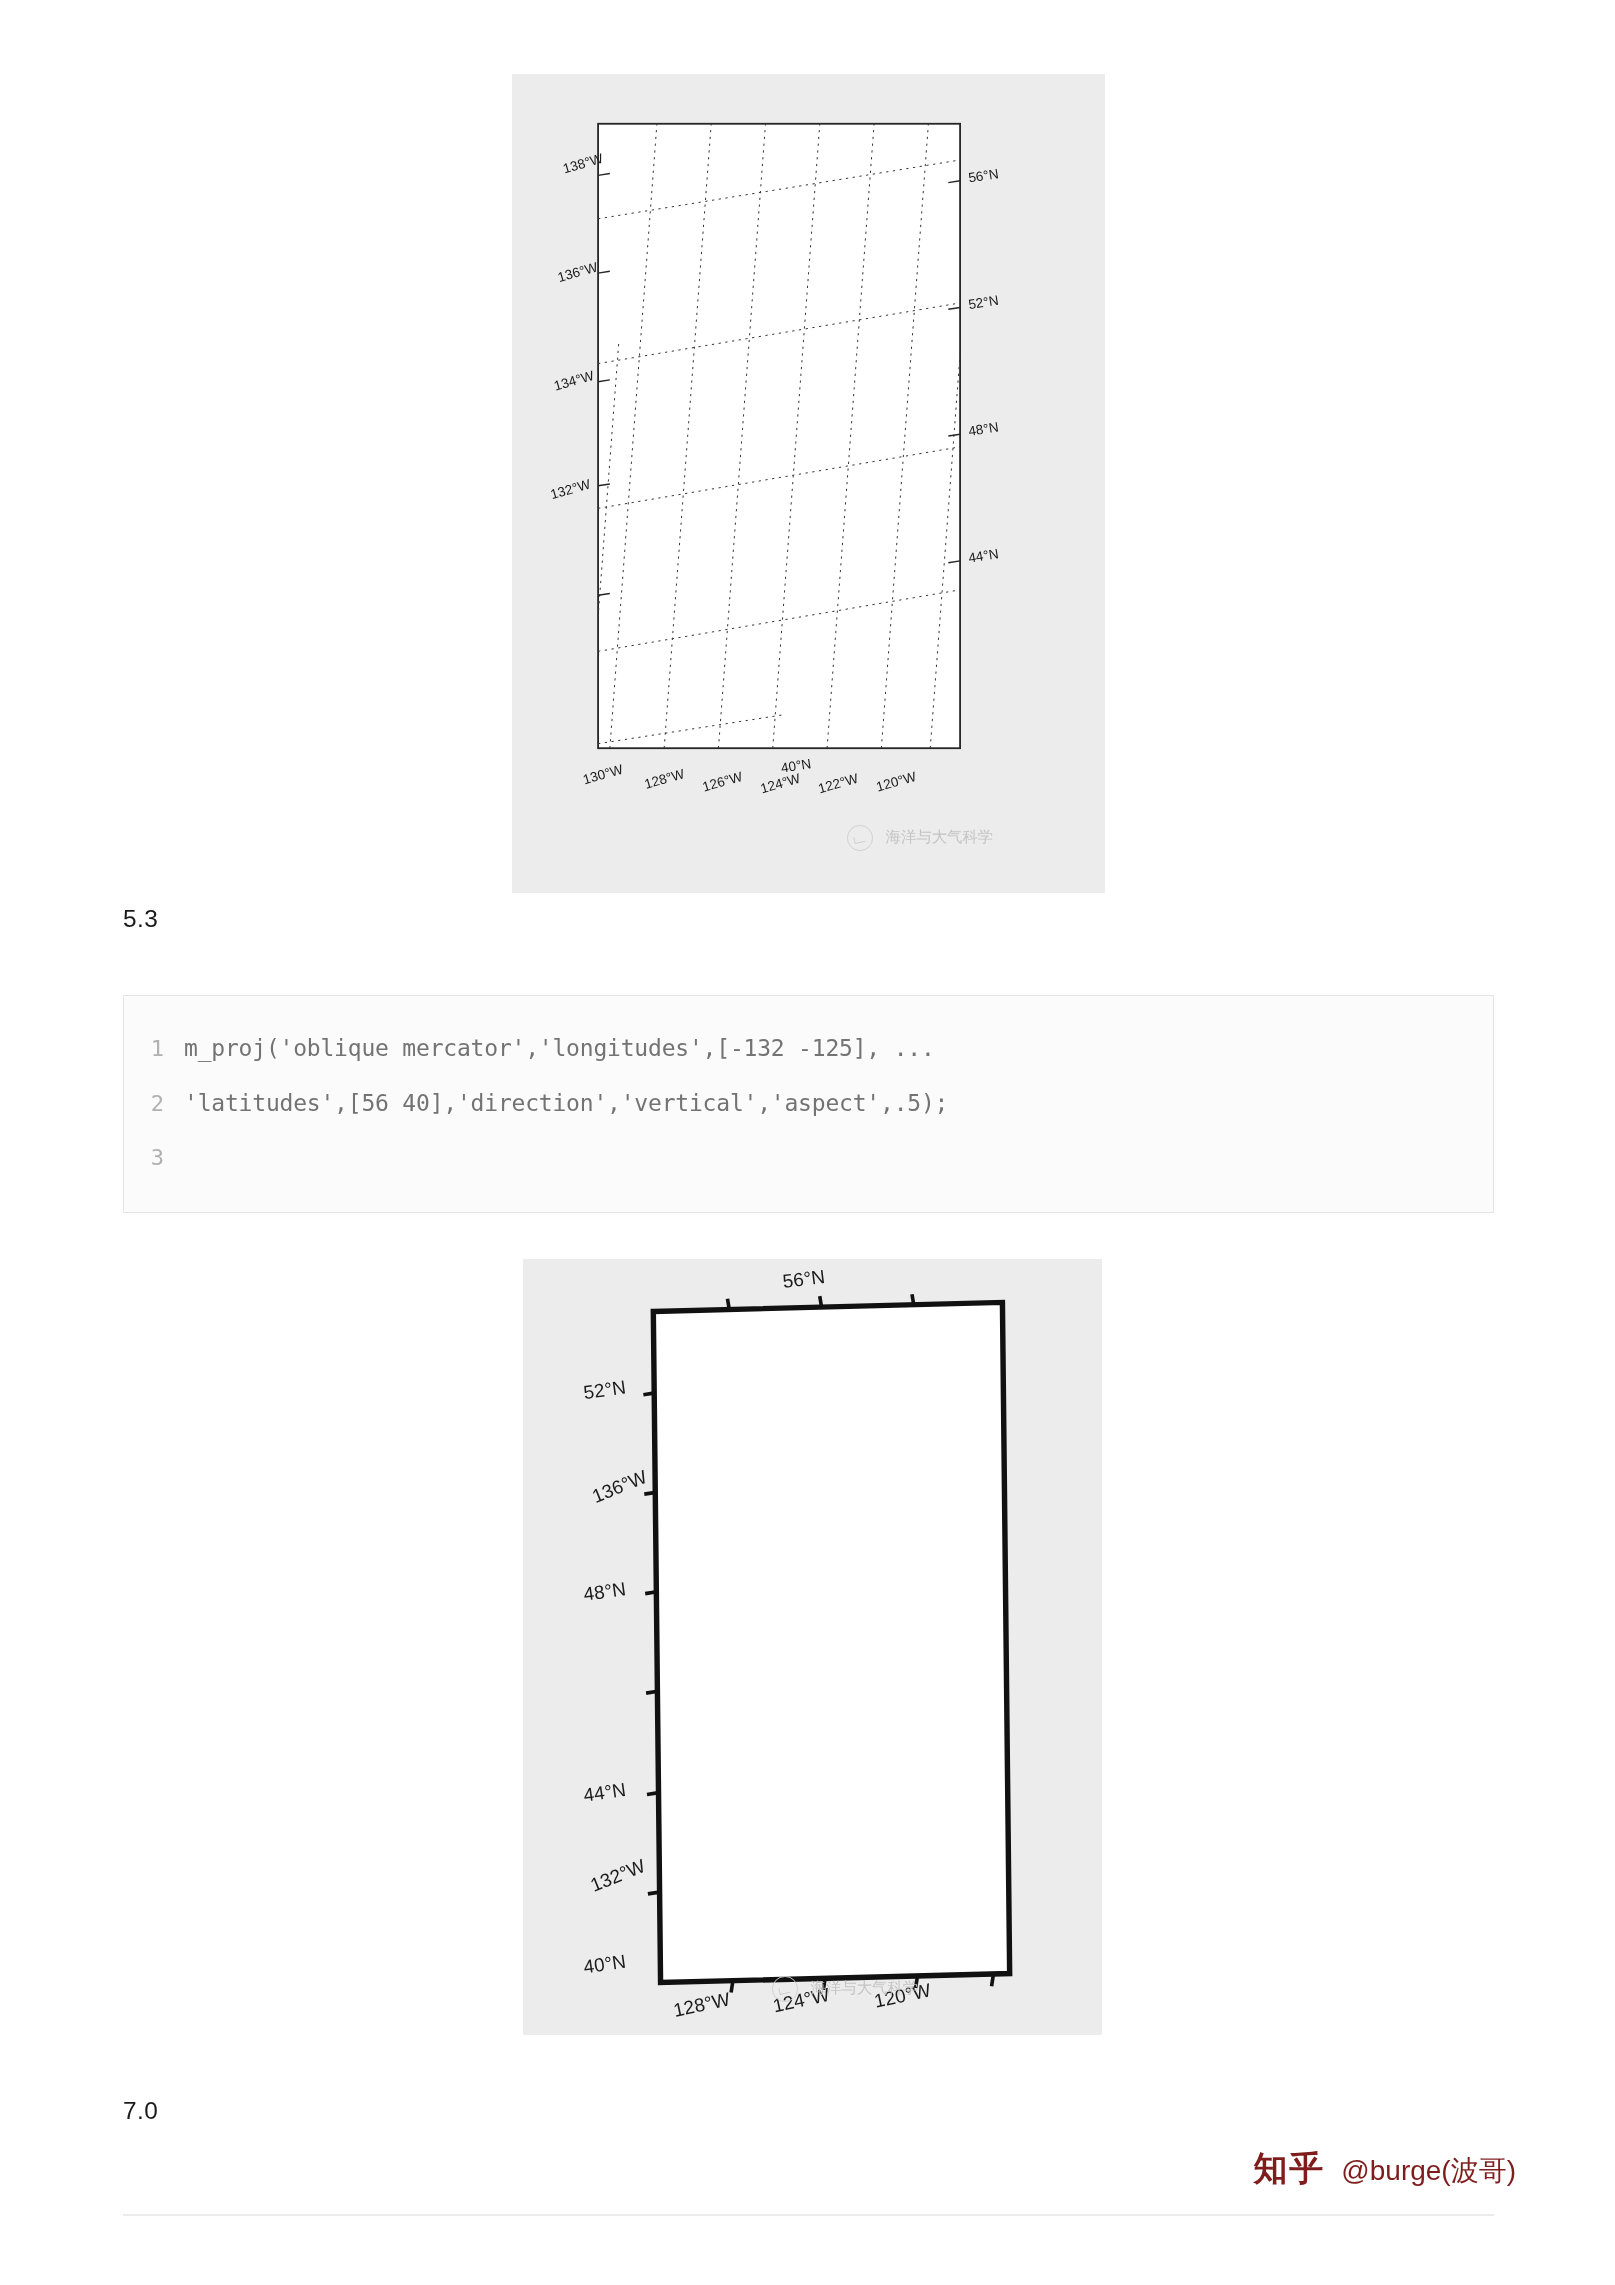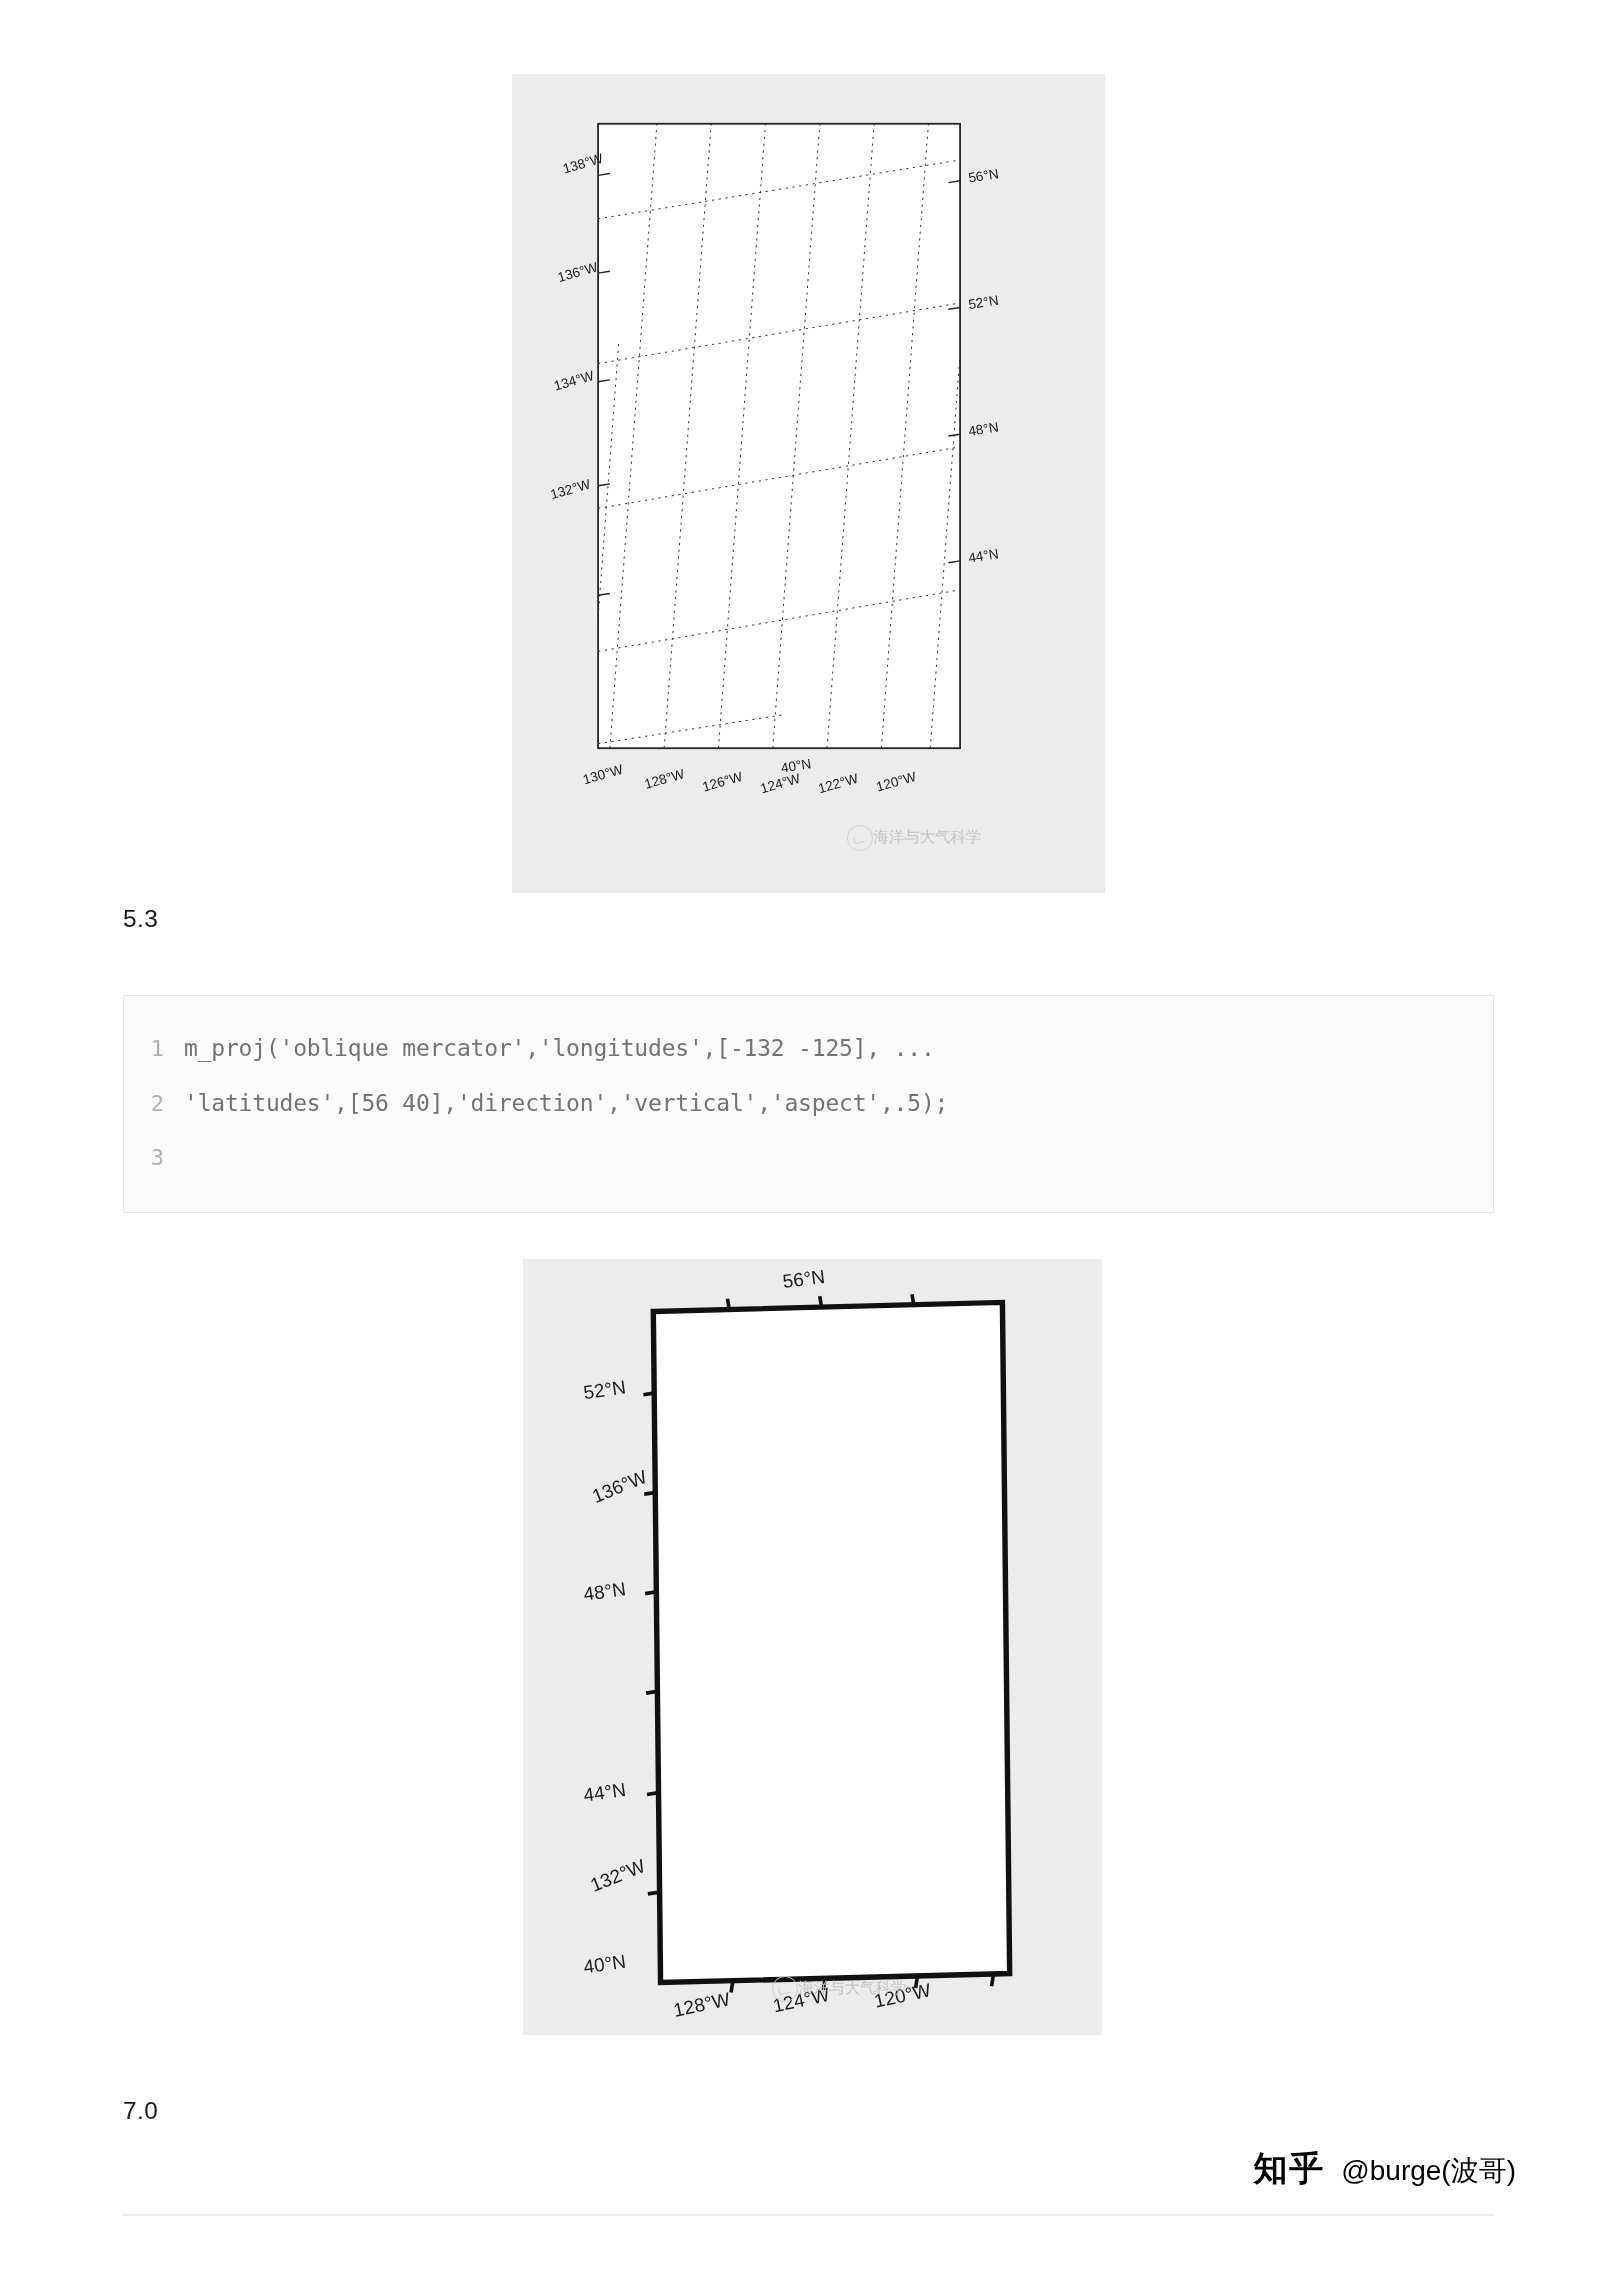--- a/index.html
+++ b/index.html
@@ -98,38 +98,38 @@
     height: 1.8px;
     background: #ececec;
   }
   .footer-brand {
     position: absolute;
     right: 100px;
     top: 2146px;
     display: flex;
     align-items: baseline;
     gap: 16.3px;
-    color: #000000;
+    color: #7f1d1d;
   }
   .footer-zhihu {
     font-size: 34px;
     font-weight: bold;
     letter-spacing: 1.8px;
   }
   .footer-handle {
     font-size: 28px;
     letter-spacing: 0px;
   }
 
   
   .fig-watermark {
     position: absolute;
     display: flex;
     align-items: center;
-    gap: 1px;
+    gap: 13px;
     color: #c2c2c2;
     font-size: 15.4px;
     white-space: nowrap;
     opacity: 0.95;
   }
   .fig-watermark .wm-circle {
     width: 23.5px;
     height: 23.5px;
     border-radius: 50%;
     border: 1.4px solid #cfcfcf;

